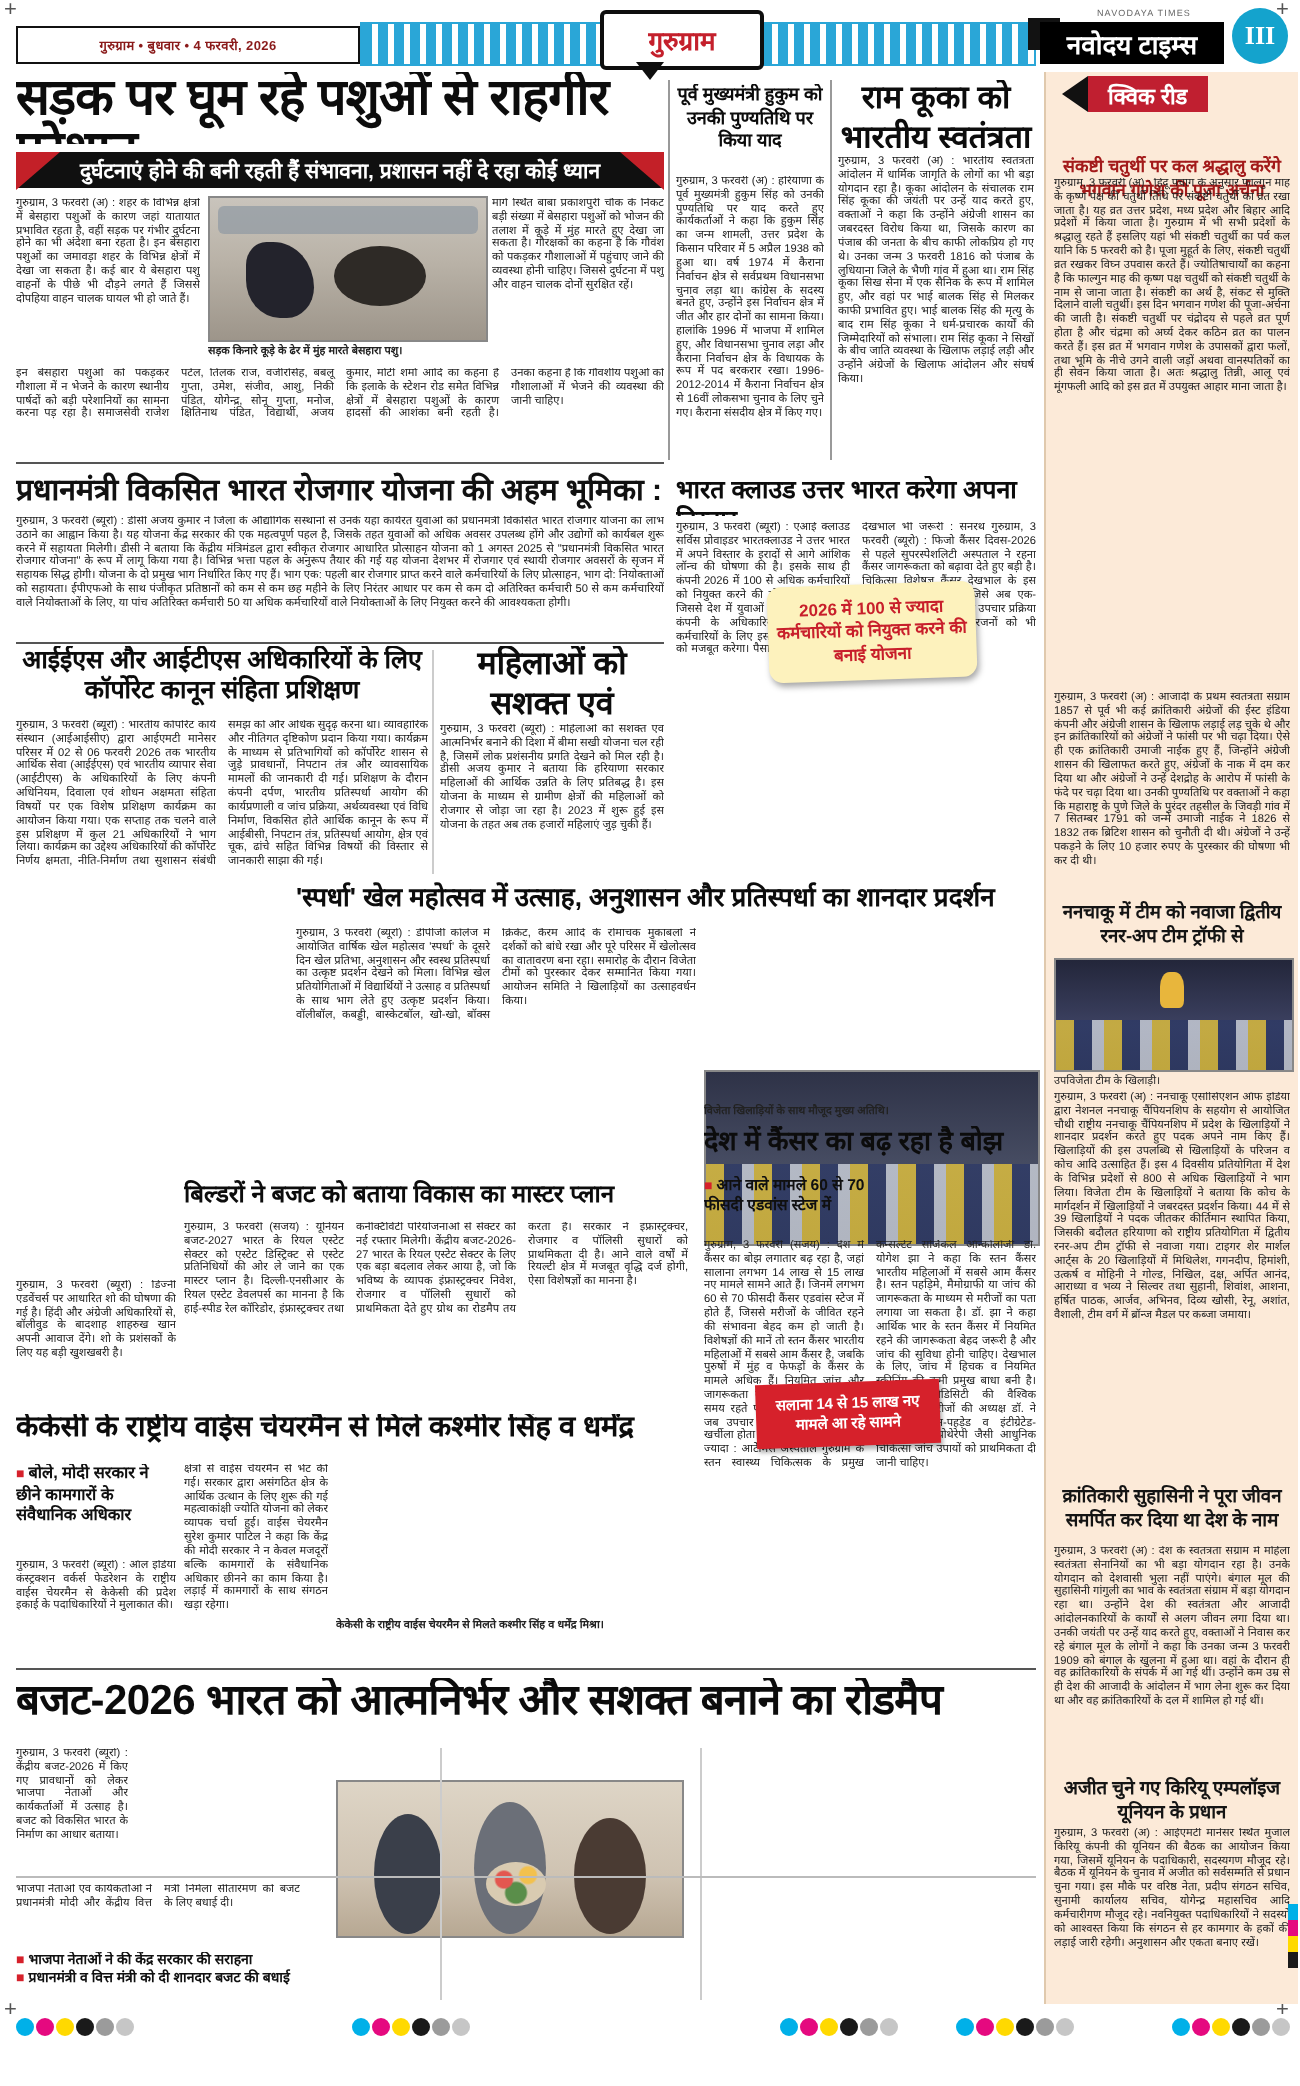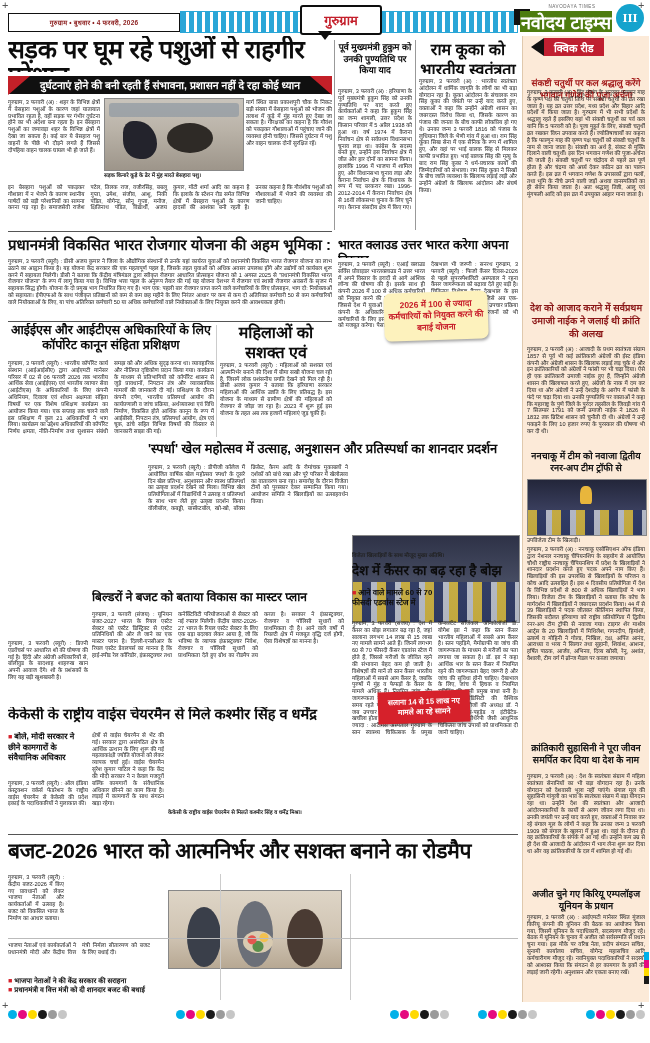--- a/index.html
+++ b/index.html
@@ -17,21 +17,21 @@
   .crop{color:#555;font-size:11px;line-height:10px;}
   
   .edition{border:1px solid #111;display:flex;align-items:center;justify-content:center;
            font-size:6.5px;font-weight:700;color:#8a1a1a;letter-spacing:.2px;}
   .stripes{background:repeating-linear-gradient(90deg,#2aa6d7 0 5px,#ffffff 5px 8px);border:1px solid #2aa6d7;}
   .citybox{background:#fff;border:2px solid #0e0e0e;border-radius:3px;display:flex;align-items:center;
            justify-content:center;color:#c4202c;font-weight:800;font-size:13px;}
   .citytri{width:0;height:0;border-left:7px solid transparent;border-right:7px solid transparent;border-top:9px solid #0e0e0e;}
   .mast-small{font-size:4.5px;color:#666;letter-spacing:.6px;text-align:center;}
   .mast-black{background:#121212;}
-  .mast-red{background:#4d7c0f;color:#fff;font-weight:800;font-size:18px;display:flex;align-items:center;justify-content:center;}
+  .mast-red{background:#000000;color:#fff;font-weight:800;font-size:13px;display:flex;align-items:center;justify-content:center;}
   .pagecirc{border-radius:50%;background:#14a3cd;color:#fff;font-weight:700;font-size:13px;
             display:flex;align-items:center;justify-content:center;font-family:"Liberation Serif",serif;}
   
   .h-xxl{font-weight:900;font-size:25px;line-height:1.05;letter-spacing:-.3px;color:#0c0c0c;}
   .h-xl{font-weight:900;font-size:21px;line-height:1.1;letter-spacing:-.3px;color:#0c0c0c;}
   .h-l{font-weight:800;font-size:14.5px;line-height:1.1;color:#0c0c0c;}
   .h-m{font-weight:800;font-size:12.5px;line-height:1.2;color:#0c0c0c;}
   .h-s{font-weight:700;font-size:16px;line-height:1.25;color:#0c0c0c;text-align:center;}
   .h-xs{font-weight:800;font-size:9px;line-height:1.3;color:#0c0c0c;text-align:center;}
   .banner{background:#101010;color:#fff;font-weight:700;font-size:10.5px;display:flex;align-items:center;
@@ -186,21 +186,20 @@
   </div>
 
   <div class="abs sidebar" style="left:522px;top:36px;width:126px;height:966px;">
     <div class="abs" style="left:8px;top:2px;display:flex;align-items:center;">
       <div class="qr-tri"></div>
       <div class="qr-red">क्विक रीड</div>
     </div>
     <div class="abs sb-head1" style="left:4px;top:26px;width:118px;height:24px;overflow:hidden;">संकष्टी चतुर्थी पर कल श्रद्धालु करेंगे भगवान गणेश की पूजा अर्चना</div>
     <div class="abs bodytxt" style="left:4px;top:53px;width:118px;height:211px;">गुरुग्राम, 3 फरवरी (अ) : हिंदू पंचांग के अनुसार फाल्गुन माह के कृष्ण पक्ष की चतुर्थी तिथि पर संकष्टी चतुर्थी का व्रत रखा जाता है। यह व्रत उत्तर प्रदेश, मध्य प्रदेश और बिहार आदि प्रदेशों में किया जाता है। गुरुग्राम में भी सभी प्रदेशों के श्रद्धालु रहते हैं इसलिए यहां भी संकष्टी चतुर्थी का पर्व कल यानि कि 5 फरवरी को है। पूजा मुहूर्त के लिए, संकष्टी चतुर्थी व्रत रखकर विघ्न उपवास करते हैं। ज्योतिषाचार्यों का कहना है कि फाल्गुन माह की कृष्ण पक्ष चतुर्थी को संकष्टी चतुर्थी के नाम से जाना जाता है। संकष्टी का अर्थ है, संकट से मुक्ति दिलाने वाली चतुर्थी। इस दिन भगवान गणेश की पूजा-अर्चना की जाती है। संकष्टी चतुर्थी पर चंद्रोदय से पहले व्रत पूर्ण होता है और चंद्रमा को अर्घ्य देकर कठिन व्रत का पालन करते हैं। इस व्रत में भगवान गणेश के उपासकों द्वारा फलों, तथा भूमि के नीचे उगने वाली जड़ों अथवा वानस्पतिकों का ही सेवन किया जाता है। अतः श्रद्धालु तिन्नी, आलू एवं मूंगफली आदि को इस व्रत में उपयुक्त आहार माना जाता है।</div>
 
-    <div class="abs sb-head2" style="left:4px;top:266px;width:118px;height:41px;overflow:hidden;">देश को आजाद कराने में सर्वप्रथम उमाजी नाईक ने जलाई थी क्रांति की अलख</div>
     <div class="abs bodytxt" style="left:4px;top:310px;width:118px;height:100px;">गुरुग्राम, 3 फरवरी (अ) : आजादी के प्रथम स्वतंत्रता संग्राम 1857 से पूर्व भी कई क्रांतिकारी अंग्रेजों की ईस्ट इंडिया कंपनी और अंग्रेजी शासन के खिलाफ लड़ाई लड़ चुके थे और इन क्रांतिकारियों को अंग्रेजों ने फांसी पर भी चढ़ा दिया। ऐसे ही एक क्रांतिकारी उमाजी नाईक हुए हैं, जिन्होंने अंग्रेजी शासन की खिलाफत करते हुए, अंग्रेजों के नाक में दम कर दिया था और अंग्रेजों ने उन्हें देशद्रोह के आरोप में फांसी के फंदे पर चढ़ा दिया था। उनकी पुण्यतिथि पर वक्ताओं ने कहा कि महाराष्ट्र के पुणे जिले के पुरंदर तहसील के जिवड़ी गांव में 7 सितम्बर 1791 को जन्मे उमाजी नाईक ने 1826 से 1832 तक ब्रिटिश शासन को चुनौती दी थी। अंग्रेजों ने उन्हें पकड़ने के लिए 10 हजार रुपए के पुरस्कार की घोषणा भी कर दी थी।</div>
 
     <div class="abs sb-head3" style="left:4px;top:414px;width:118px;height:26px;overflow:hidden;">ननचाकू में टीम को नवाजा द्वितीय रनर-अप टीम ट्रॉफी से</div>
     <div class="photo ph-trophy abs" style="left:4px;top:443px;width:118px;height:55px;">
       <div class="jersey"></div>
       <div class="blob" style="left:52px;top:6px;width:12px;height:18px;background:#e8b63c;border-radius:40% 40% 20% 20%;"></div>
     </div>
     <div class="abs caption" style="left:4px;top:500px;width:118px;height:8px;font-weight:400;">उपविजेता टीम के खिलाड़ी।</div>
     <div class="abs bodytxt" style="left:4px;top:510px;width:118px;height:192px;">गुरुग्राम, 3 फरवरी (अ) : ननचाकू एसोसिएशन ऑफ इंडिया द्वारा नेशनल ननचाकू चैंपियनशिप के सहयोग से आयोजित चौथी राष्ट्रीय ननचाकू चैंपियनशिप में प्रदेश के खिलाड़ियों ने शानदार प्रदर्शन करते हुए पदक अपने नाम किए हैं। खिलाड़ियों की इस उपलब्धि से खिलाड़ियों के परिजन व कोच आदि उत्साहित हैं। इस 4 दिवसीय प्रतियोगिता में देश के विभिन्न प्रदेशों से 800 से अधिक खिलाड़ियों ने भाग लिया। विजेता टीम के खिलाड़ियों ने बताया कि कोच के मार्गदर्शन में खिलाड़ियों ने जबरदस्त प्रदर्शन किया। 44 में से 39 खिलाड़ियों ने पदक जीतकर कीर्तिमान स्थापित किया, जिसकी बदौलत हरियाणा को राष्ट्रीय प्रतियोगिता में द्वितीय रनर-अप टीम ट्रॉफी से नवाजा गया। टाइगर शेर मार्शल आर्ट्स के 20 खिलाड़ियों में मिथिलेश, गगनदीप, हिमांशी, उत्कर्ष व मोहिनी ने गोल्ड, निखिल, दक्ष, अर्पित आनंद, आराध्या व भव्य ने सिल्वर तथा सुहानी, शिवांश, आशना, हर्षित पाठक, आर्जव, अभिनव, दिव्य खोसी, रेनू, अशांत, वैशाली, टीम वर्ग में ब्रॉन्ज मैडल पर कब्जा जमाया।</div>
 

